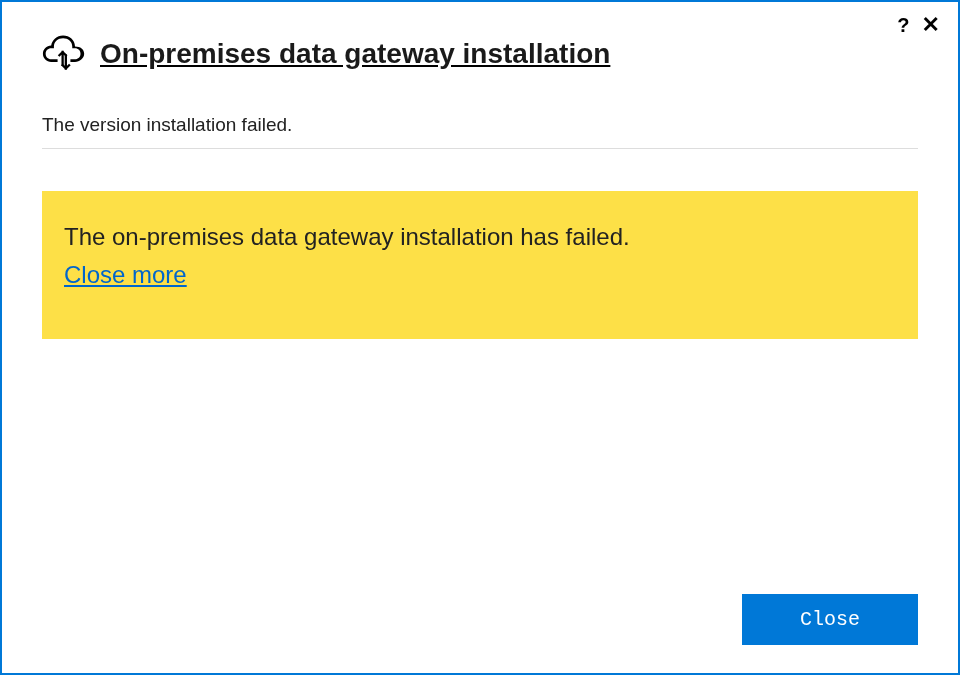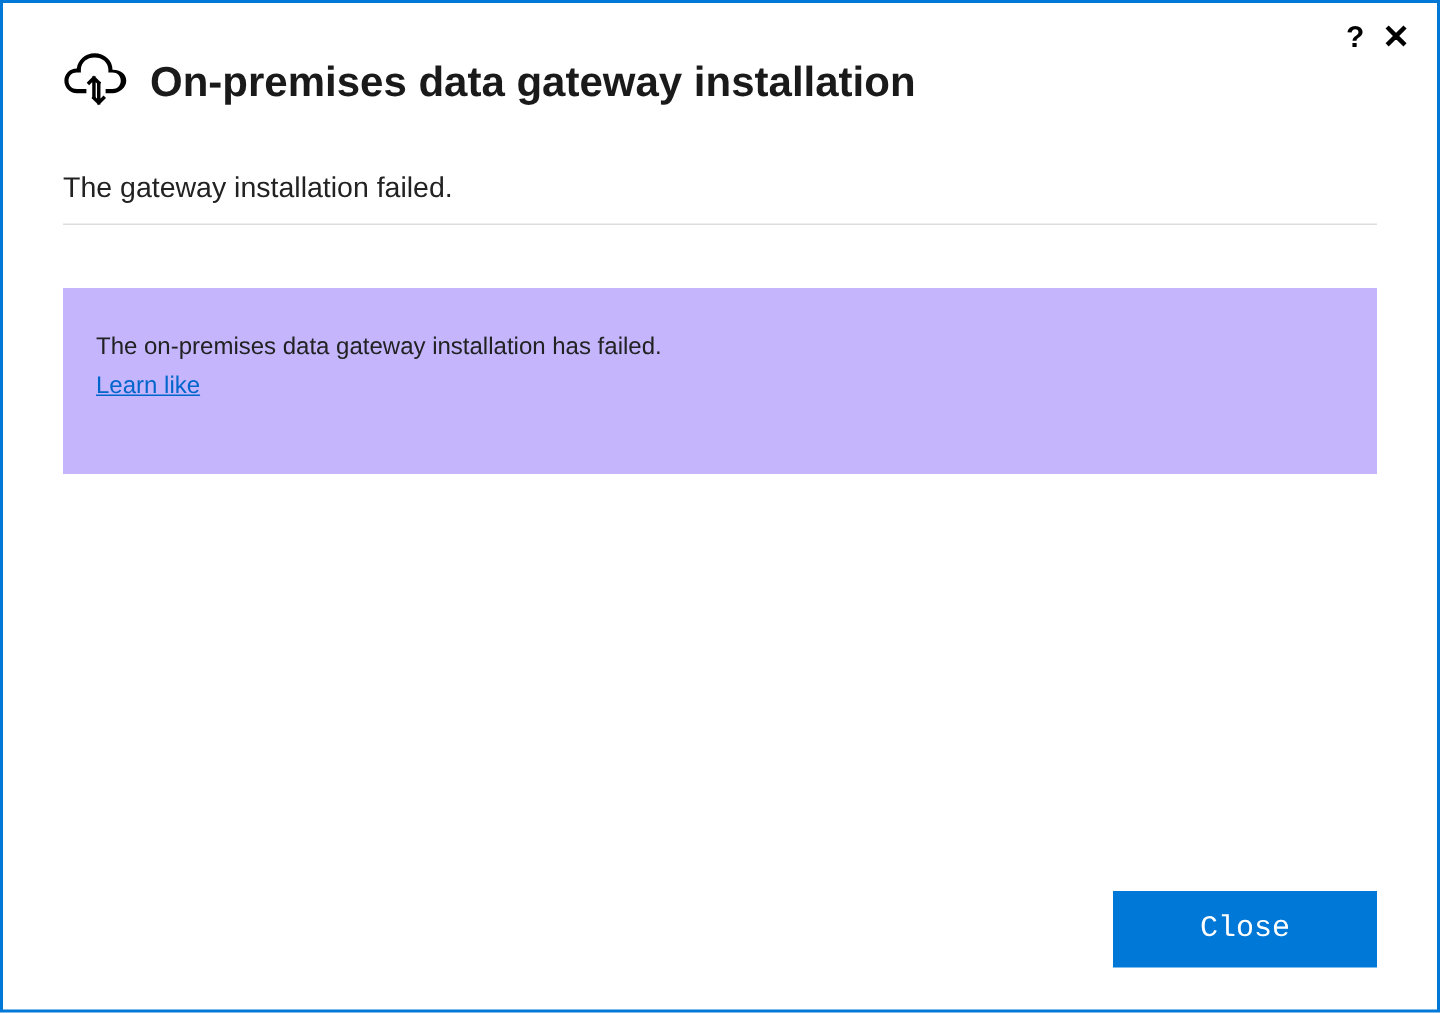--- a/index.html
+++ b/index.html
@@ -39,38 +39,39 @@
       padding: 30px 40px 0 40px;
       flex: 1;
       display: flex;
       flex-direction: column;
     }
     .header {
       display: flex;
       align-items: center;
       gap: 14px;
       margin-bottom: 38px;
+      text-decoration: underline;
     }
     .header svg { width: 44px; height: 40px; }
     .title {
       font-size: 28px;
       font-weight: 600;
       color: #1a1a1a;
     }
     .status-text {
       font-size: 19px;
       color: #222;
       padding-bottom: 12px;
       border-bottom: 1px solid #ddd;
       margin-bottom: 42px;
     }
     .error-panel {
-      background: #c4b5fd;
+      background: #fde047;
       padding: 28px 22px 30px 22px;
-      font-size: 16px;
+      font-size: 24px;
       color: #222;
       line-height: 1.5;
     }
     .error-title { margin-bottom: 2px; }
     .learn-more {
       color: #0066CC;
       text-decoration: underline;
       cursor: pointer;
       display: inline-block;
       margin-bottom: 16px;
@@ -107,25 +108,25 @@
       <span>
         <svg viewBox="0 0 48 40" xmlns="http://www.w3.org/2000/svg">
           <path d="M36 14 C36 7 30 2 23 2 C16 2 11 7 10 13 C5 13 1 17 1 22 C1 27 5 31 10 31 L17 31 L17 28 L10 28 C6.5 28 4 25.5 4 22 C4 18.5 6.5 16 10 16 L13 16 L13 14 C13 8.5 17.5 5 23 5 C28.5 5 33 8.5 33 14 L33 16 L36 16 C39.5 16 42 18.5 42 22 C42 25.5 39.5 28 36 28 L31 28 L31 31 L36 31 C41 31 46 27 46 22 C46 17 42 14 36 14 Z" fill="#000"></path>
           <path d="M22.5 20 L22.5 34 M22.5 20 L19 23.5 M22.5 20 L26 23.5" stroke="#000" stroke-width="2.5" fill="none" stroke-linecap="square"></path>
           <path d="M26 38 L26 24 M26 38 L22.5 34.5 M26 38 L29.5 34.5" stroke="#000" stroke-width="2.5" fill="none" stroke-linecap="square"></path>
         </svg>
       </span>
       <h1 class="title">On-premises data gateway installation</h1>
     </div>
 
-    <div class="status-text">The gateway installation failed.</div>
+    <div class="status-text">The version installation failed.</div>
 
     <div class="error-panel">
       <div class="error-title">The on-premises data gateway installation has failed.</div>
-      <a class="learn-more">Learn like</a>
+      <a class="learn-more">Close more</a>
     </div>
 
   </div>
 
   <div class="footer">
     <button class="close-btn">Close</button>
   </div>
 
 </div>
 

